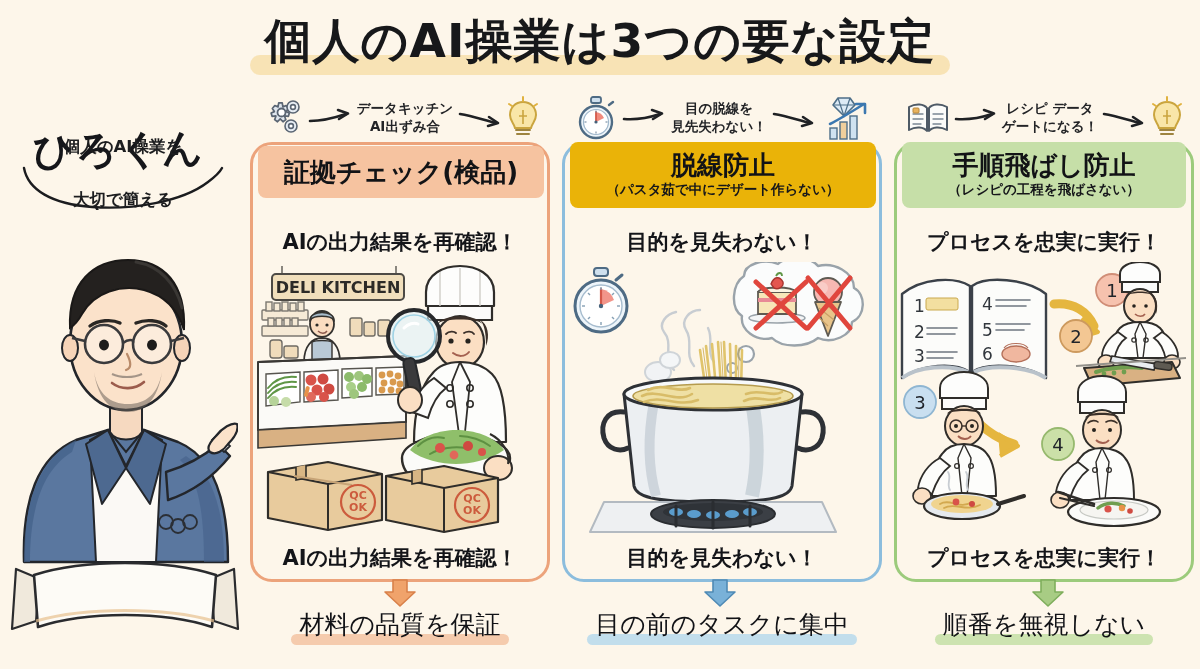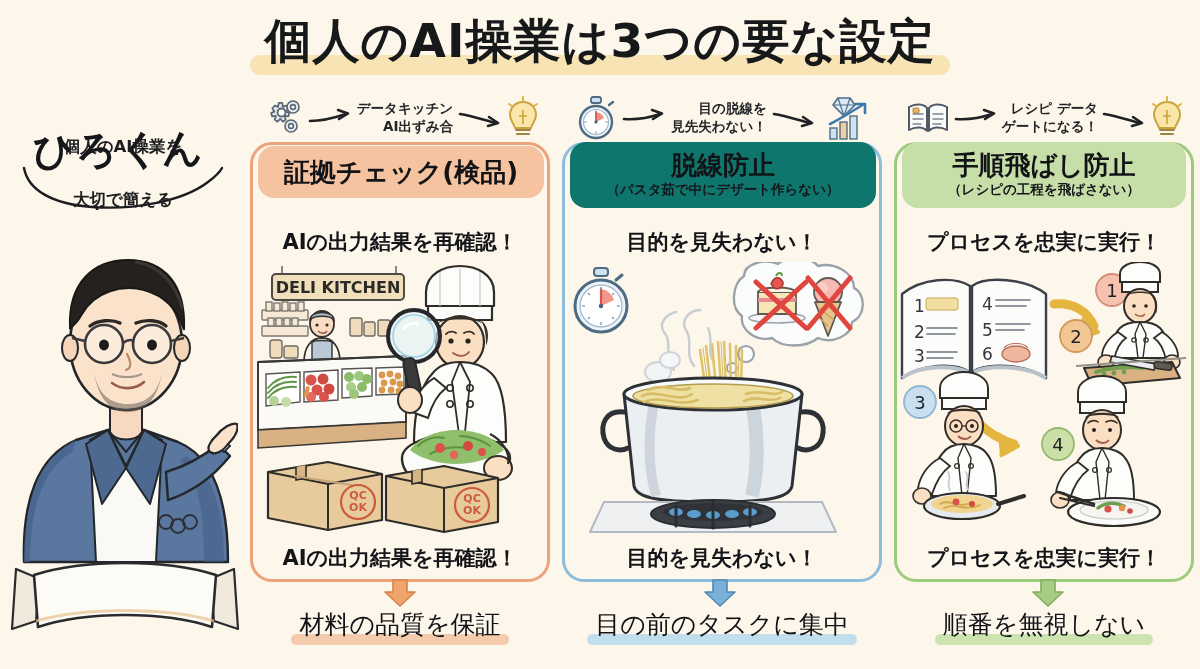--- a/index.html
+++ b/index.html
@@ -140,37 +140,37 @@
   }
   .icon-strip.s1 { left: 262px; width: 278px; }
   .icon-strip.s2 { left: 576px; width: 294px; }
   .icon-strip.s3 { left: 906px; width: 278px; }
 
   .strip-note {
     font-size: 13.5px;
     font-weight: bold;
     color: #232427;
     line-height: 1.3;
-    text-align: right;
+    text-align: center;
     white-space: nowrap;
   }
   .arrow-svg { flex: 0 0 auto; }
 
   
   .pill {
     position: absolute;
-    border-radius: 16px;
+    border-radius: 8px;
     text-align: center;
     display: flex;
     flex-direction: column;
     align-items: center;
     justify-content: center;
   }
   .pill.h1 { left: 258px; top: 146px; width: 286px; height: 52px; background: #f6c3a0; }
-  .pill.h2 { left: 570px; top: 142px; width: 306px; height: 66px; background: #0f766e; }
+  .pill.h2 { left: 570px; top: 142px; width: 306px; height: 66px; background: #eab308; }
   .pill.h3 { left: 902px; top: 142px; width: 284px; height: 66px; background: #c6dfa8; }
 
   .pill-title {
     font-size: 26px;
     font-weight: bold;
     color: #121316;
     line-height: 1.08;
     white-space: nowrap;
   }
   .pill-sub {

